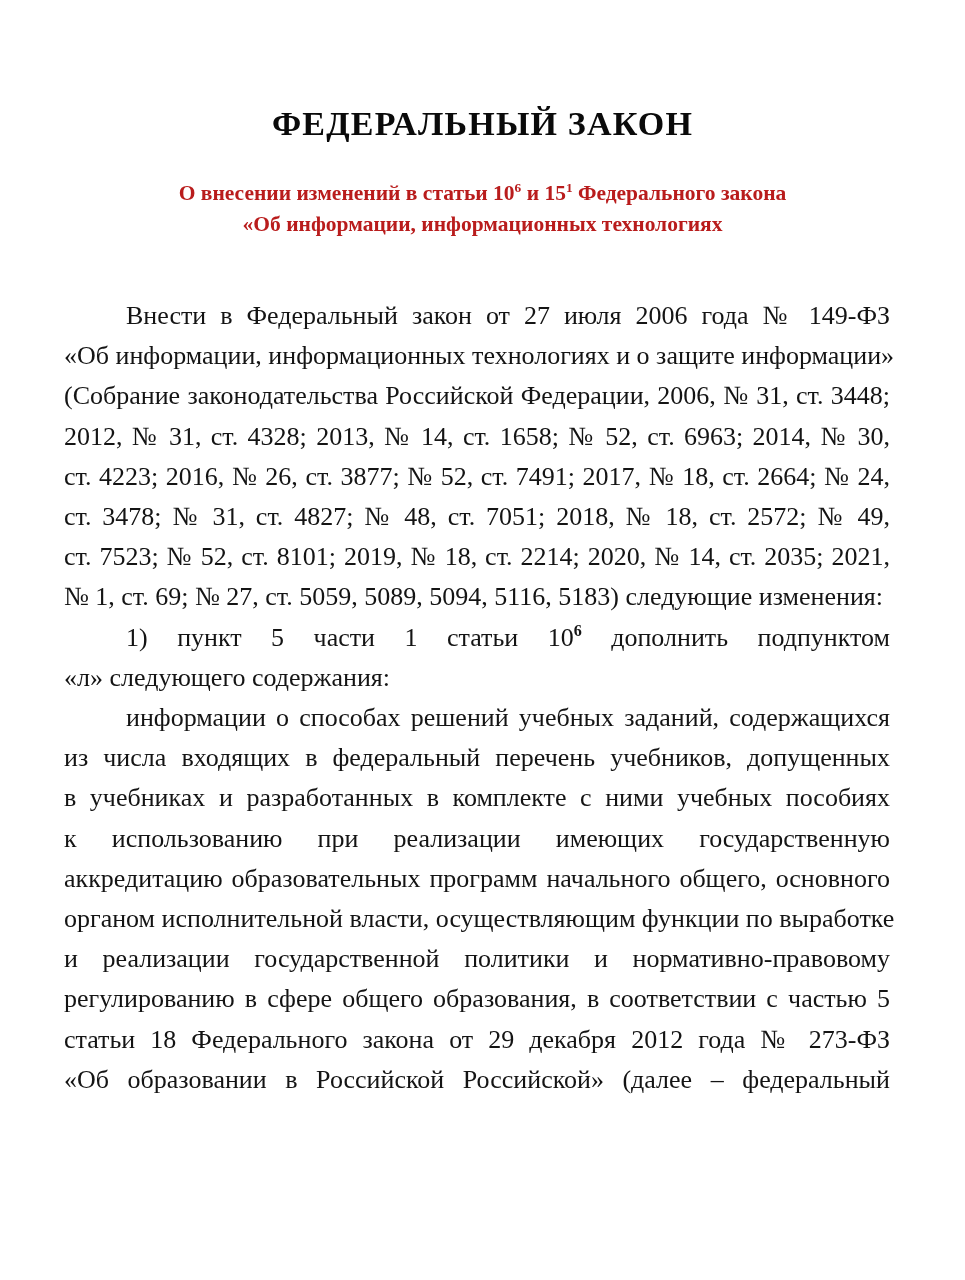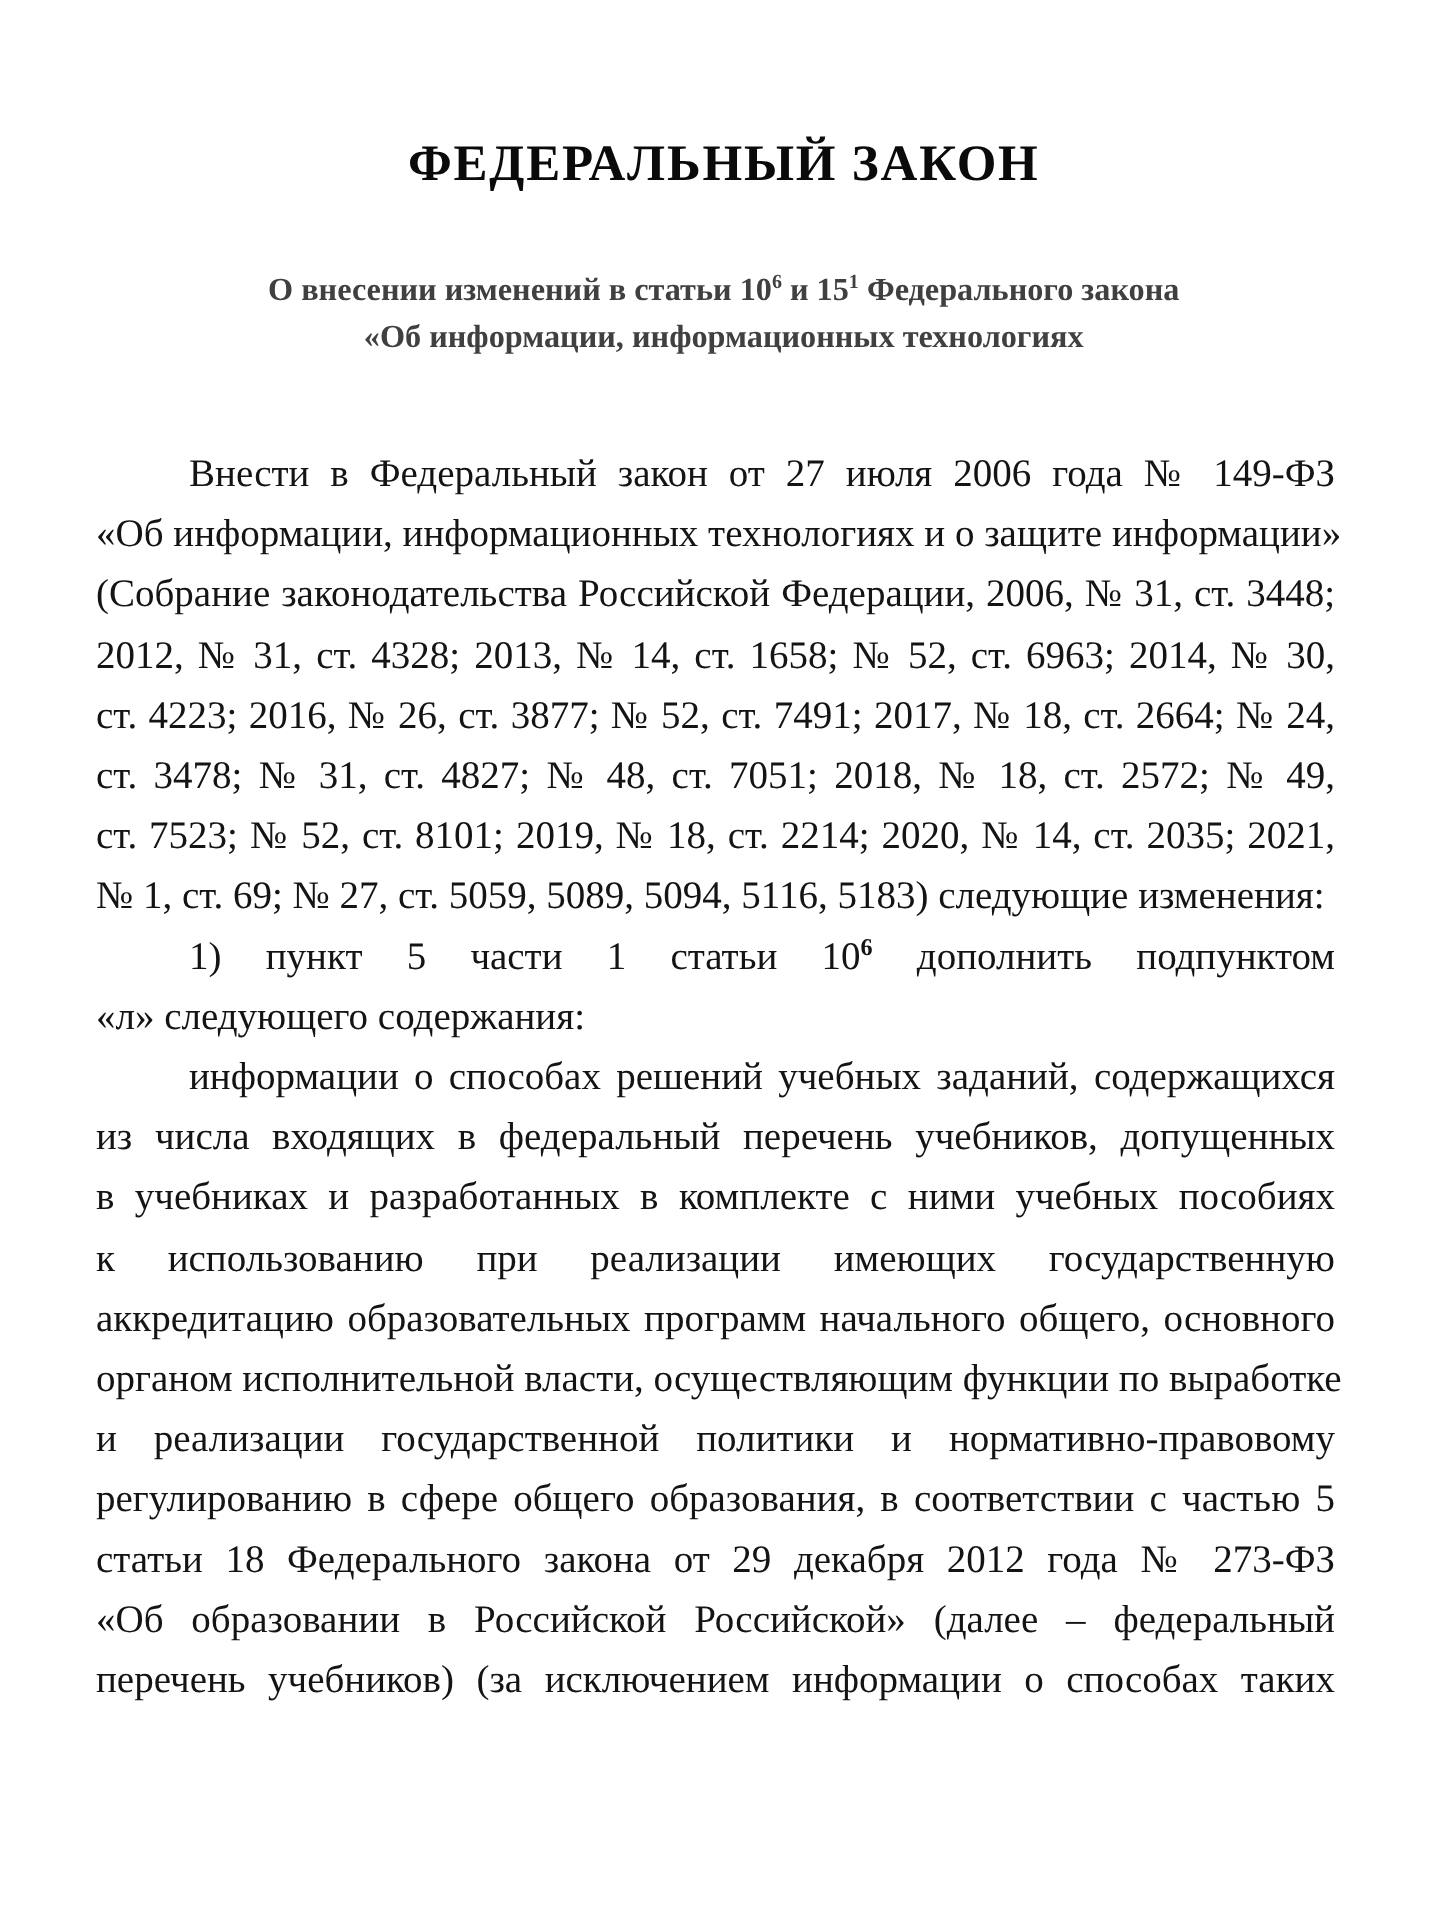--- a/index.html
+++ b/index.html
@@ -17,41 +17,41 @@
     overflow: hidden;
     font-family: "Liberation Serif", "DejaVu Serif", serif;
     color: #111111;
     box-sizing: border-box;
   }
 
   
   .doc-title {
     position: absolute;
     left: 0;
-    top: 68px;
+    top: 82px;
     width: 965px;
     text-align: center;
     font-size: 34px;
     font-weight: bold;
     letter-spacing: 1.2px;
     line-height: 1.1;
     color: #0a0a0a;
   }
 
   
   .doc-subtitle {
     position: absolute;
     left: 120px;
     top: 178px;
     width: 725px;
     text-align: center;
     font-size: 21.5px;
     font-weight: bold;
     line-height: 1.42;
-    color: #404040;
+    color: #b91c1c;
   }
   .doc-subtitle .sub-line {
     display: block;
     white-space: nowrap;
   }
   sup {
     font-size: 0.62em;
     vertical-align: super;
     line-height: 0;
     font-weight: bold;
@@ -129,17 +129,16 @@
       <span class="ln"><span class="lead-gap"></span><span>информации о способах решений учебных заданий, содержащихся</span></span>
       <span class="ln">из числа входящих в федеральный перечень учебников, допущенных</span>
       <span class="ln">в учебниках и разработанных в комплекте с ними учебных пособиях</span>
       <span class="ln">к использованию при реализации имеющих государственную</span>
       <span class="ln">аккредитацию образовательных программ начального общего, основного</span>
       <span class="ln">органом исполнительной власти, осуществляющим функции по выработке</span>
       <span class="ln">и реализации государственной политики и нормативно-правовому</span>
       <span class="ln">регулированию в сфере общего образования, в соответствии с частью 5</span>
       <span class="ln">статьи 18 Федерального закона от 29 декабря 2012 года № 273-ФЗ</span>
       <span class="ln">«Об образовании в Российской Российской» (далее – федеральный</span>
-      <span class="ln">перечень учебников) (за исключением информации о способах таких</span>
     </p>
 
   </div>
 </div>
 
 </body></html>

